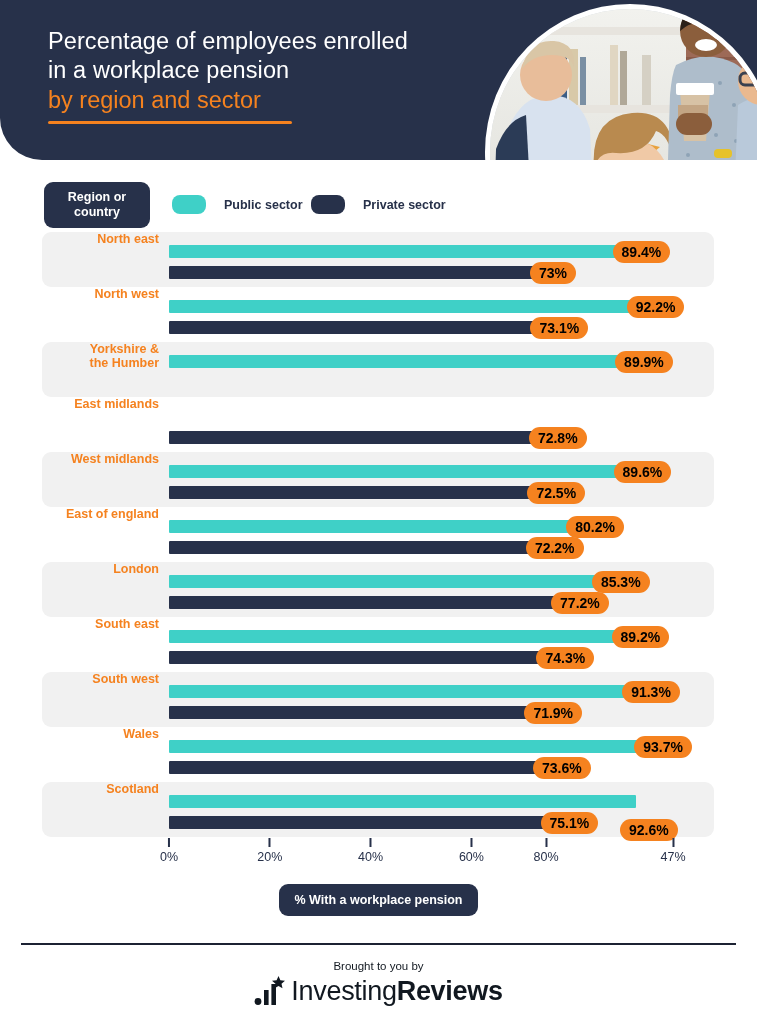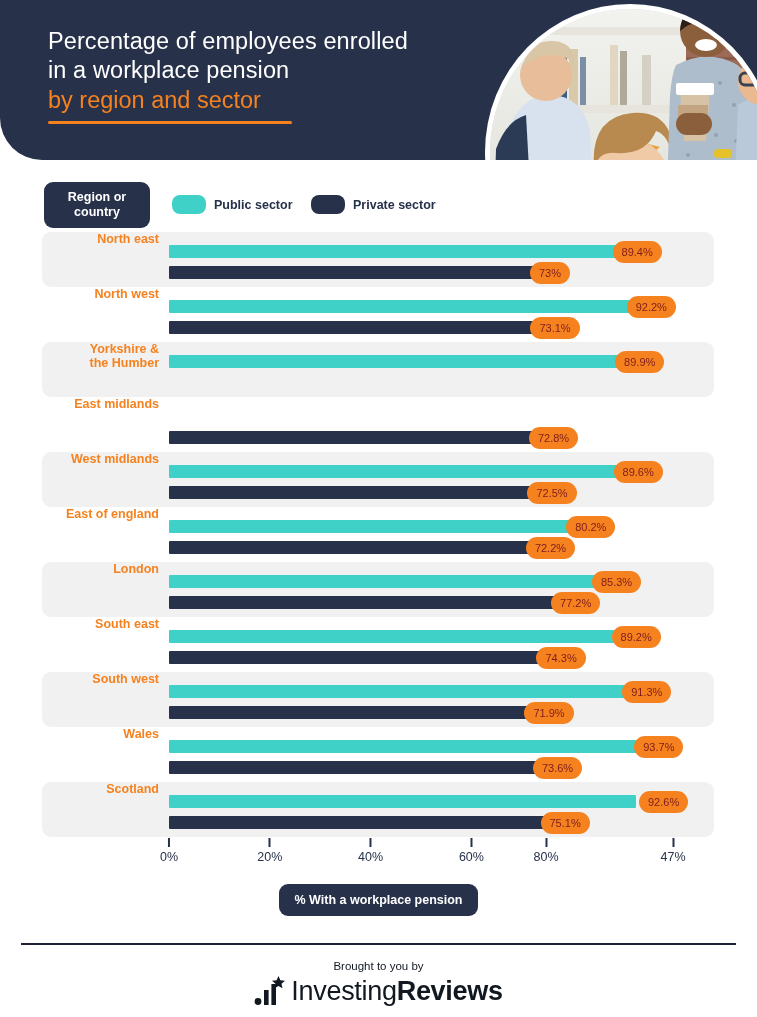--- a/index.html
+++ b/index.html
@@ -81,21 +81,21 @@
     flex-direction: column;
     align-items: center;
     justify-content: center;
     text-align: center;
   }
   .legend-item {
     position: absolute;
     top: 13px;
     display: flex;
     align-items: center;
-    gap: 8px;
+    gap: 18px;
   }
   .legend-public { left: 172px; }
   .legend-private { left: 311px; }
   .legend-swatch {
     width: 34px; height: 19px;
     border-radius: 8px;
   }
   .sw-public  { background: #3fd0c7; }
   .sw-private { background: #27314a; }
   .legend-label {
@@ -151,23 +151,23 @@
     height: 13px;
     border-radius: 1px;
   }
   .bar.public  { background: #3fd0c7; }
   .bar.private { background: #27314a; }
   .bar-value {
     position: absolute;
     top: 50%;
     transform: translateY(-50%);
     background: #f5821f;
-    color: #7f1d1d;
-    font-size: 11px;
-    font-weight: normal;
+    color: #000000;
+    font-size: 14px;
+    font-weight: bold;
     border-radius: 11px;
     padding: 4px 9px 4px 9px;
     white-space: nowrap;
     line-height: 14px;
   }
 
   
   .axis {
     position: absolute;
     left: 0; top: 838px;
@@ -541,21 +541,21 @@
       </div>
     </div>
     <div class="row shaded">
       <div class="band"></div>
       <div class="row-label">
         <div>Scotland</div>
       </div>
       <div class="bars">
         <div class="bar-wrap public">
           <div class="bar public" style="width: 466.704px;"></div>
-          <div class="bar-value" style="left: 470px;">92.6%</div>
+          <div class="bar-value" style="left: 451px; margin-top: 28px;">92.6%</div>
         </div>
         <div class="bar-wrap private">
           <div class="bar private" style="width: 378.504px;"></div>
           <div class="bar-value" style="left: 371.504px;">75.1%</div>
         </div>
       </div>
     </div>
   </div>
 
 <div class="axis" id="axis-ticks">

